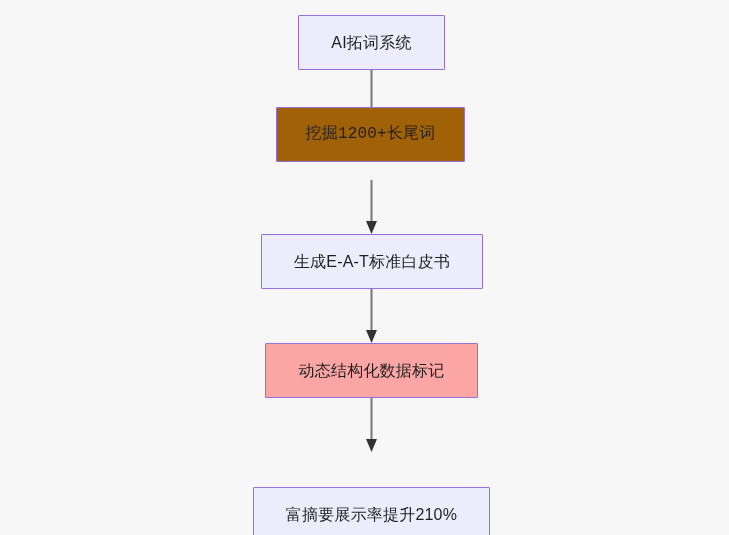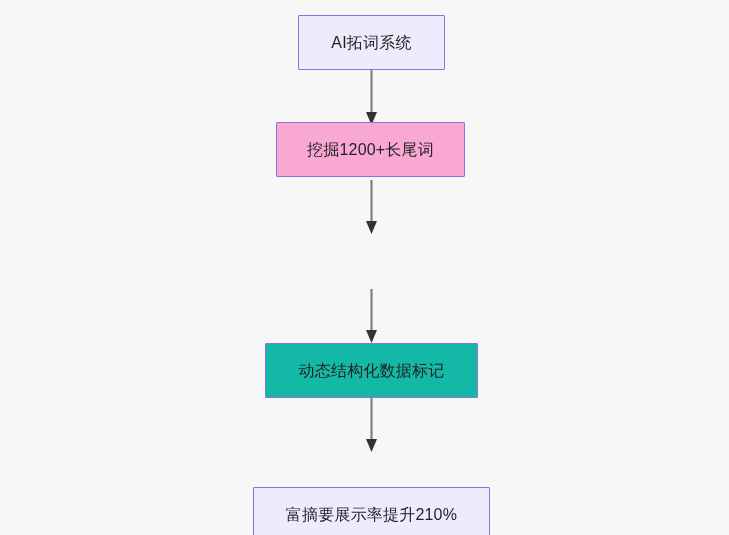--- a/index.html
+++ b/index.html
@@ -73,26 +73,29 @@
     <g>
       <line class="edge-line" x1="371.5" y1="398" x2="371.5" y2="444" style="stroke: rgb(125, 125, 125);"></line>
       <polygon class="edge-head" points="371.5,452 366,439 377,439" style="fill: rgb(51, 51, 51);"></polygon>
     </g>
   </svg>
 
   <div class="node" id="n1" style="left: 298px; top: 15px; width: 147px; height: 55px; background: rgb(236, 236, 252); border-color: rgb(147, 112, 219); color: rgb(31, 32, 32);">
     <span>AI拓词系统</span>
   </div>
 
-  <div class="node" id="n2" style="left: 276px; top: 122px; width: 189px; height: 55px; background: #f9a8d4; border-color: rgb(147, 112, 219); color: rgb(31, 32, 32);">
+  <div class="node" id="n2" style="left: 276px; top: 107px; width: 189px; height: 55px; background: #a16207; border-color: rgb(147, 112, 219); color: rgb(31, 32, 32); font-family: Liberation Mono, monospace;">
     <span>挖掘1200+长尾词</span>
   </div>
 
+  <div class="node" id="n3" style="left: 261px; top: 234px; width: 222px; height: 55px; background: rgb(236, 236, 252); border-color: rgb(147, 112, 219); color: rgb(31, 32, 32);">
+    <span>生成E-A-T标准白皮书</span>
+  </div>
 
-  <div class="node" id="n4" style="left: 265px; top: 343px; width: 213px; height: 55px; background: #14b8a6; border-color: rgb(147, 112, 219); color: rgb(31, 32, 32);">
+  <div class="node" id="n4" style="left: 265px; top: 343px; width: 213px; height: 55px; background: #fca5a5; border-color: rgb(147, 112, 219); color: rgb(31, 32, 32);">
     <span>动态结构化数据标记</span>
   </div>
 
   <div class="node" id="n5" style="left: 253px; top: 452px; width: 237px; height: 55px; background: rgb(236, 236, 252); border-color: rgb(147, 112, 219); color: rgb(31, 32, 32); margin-top: 35px;">
     <span>富摘要展示率提升210%</span>
   </div>
 
 </div>
 
 </body></html>

